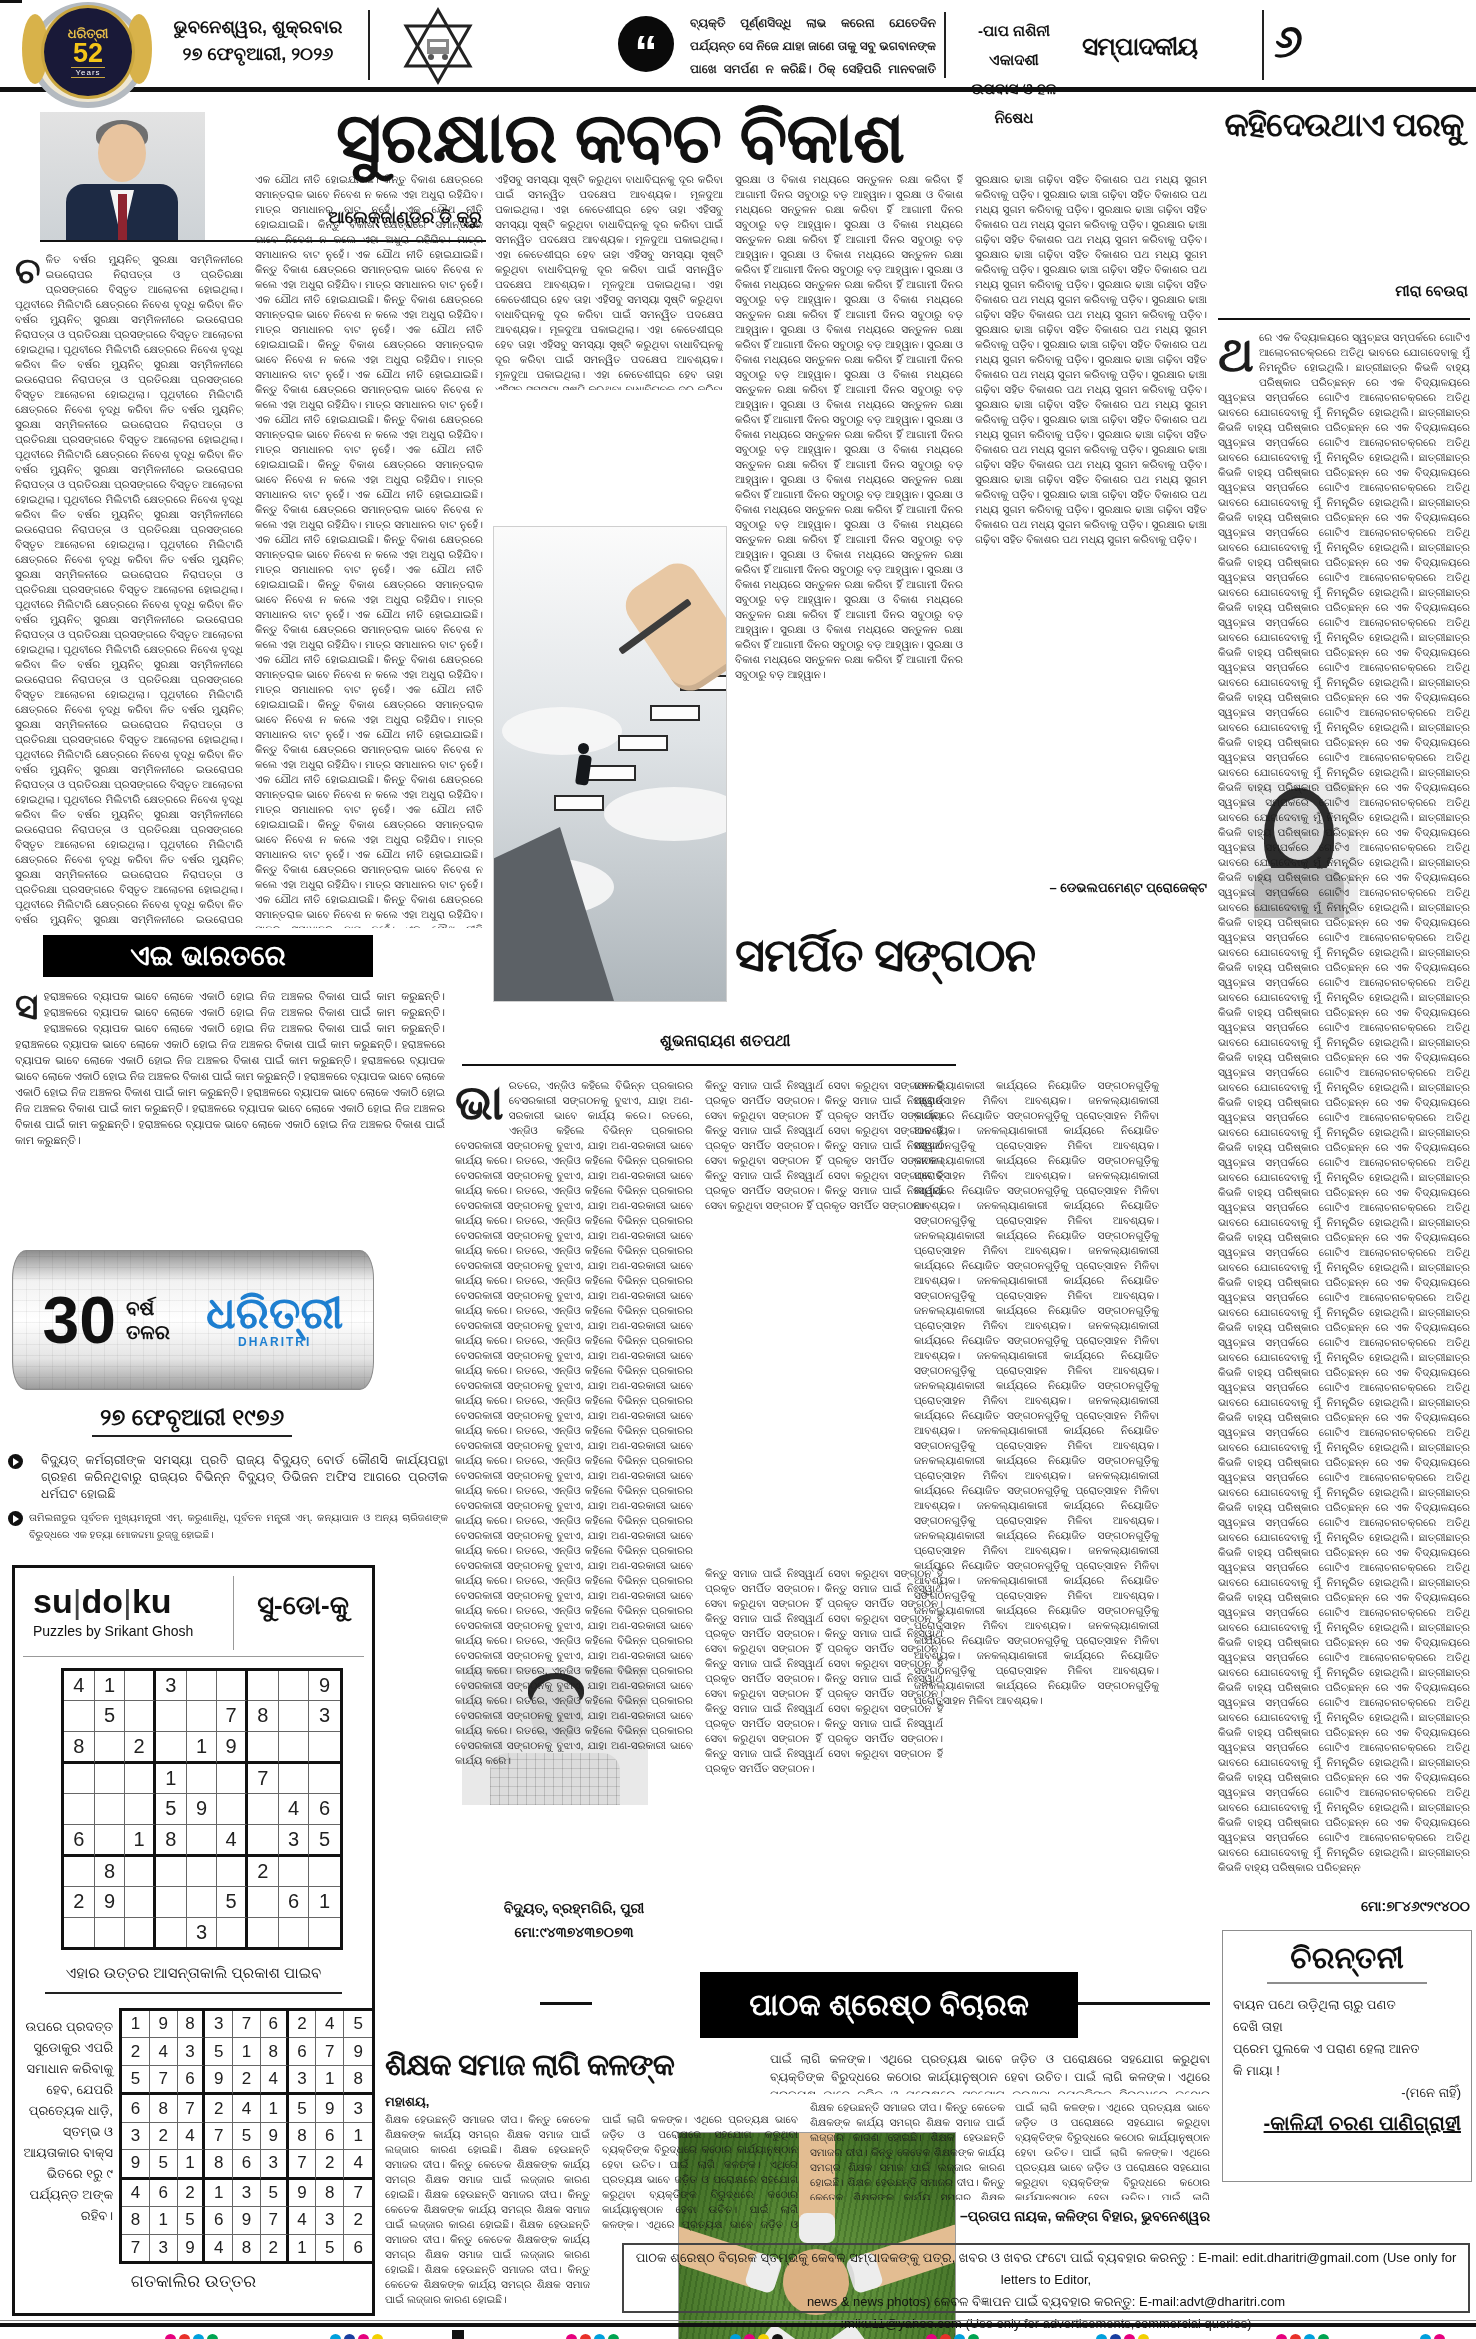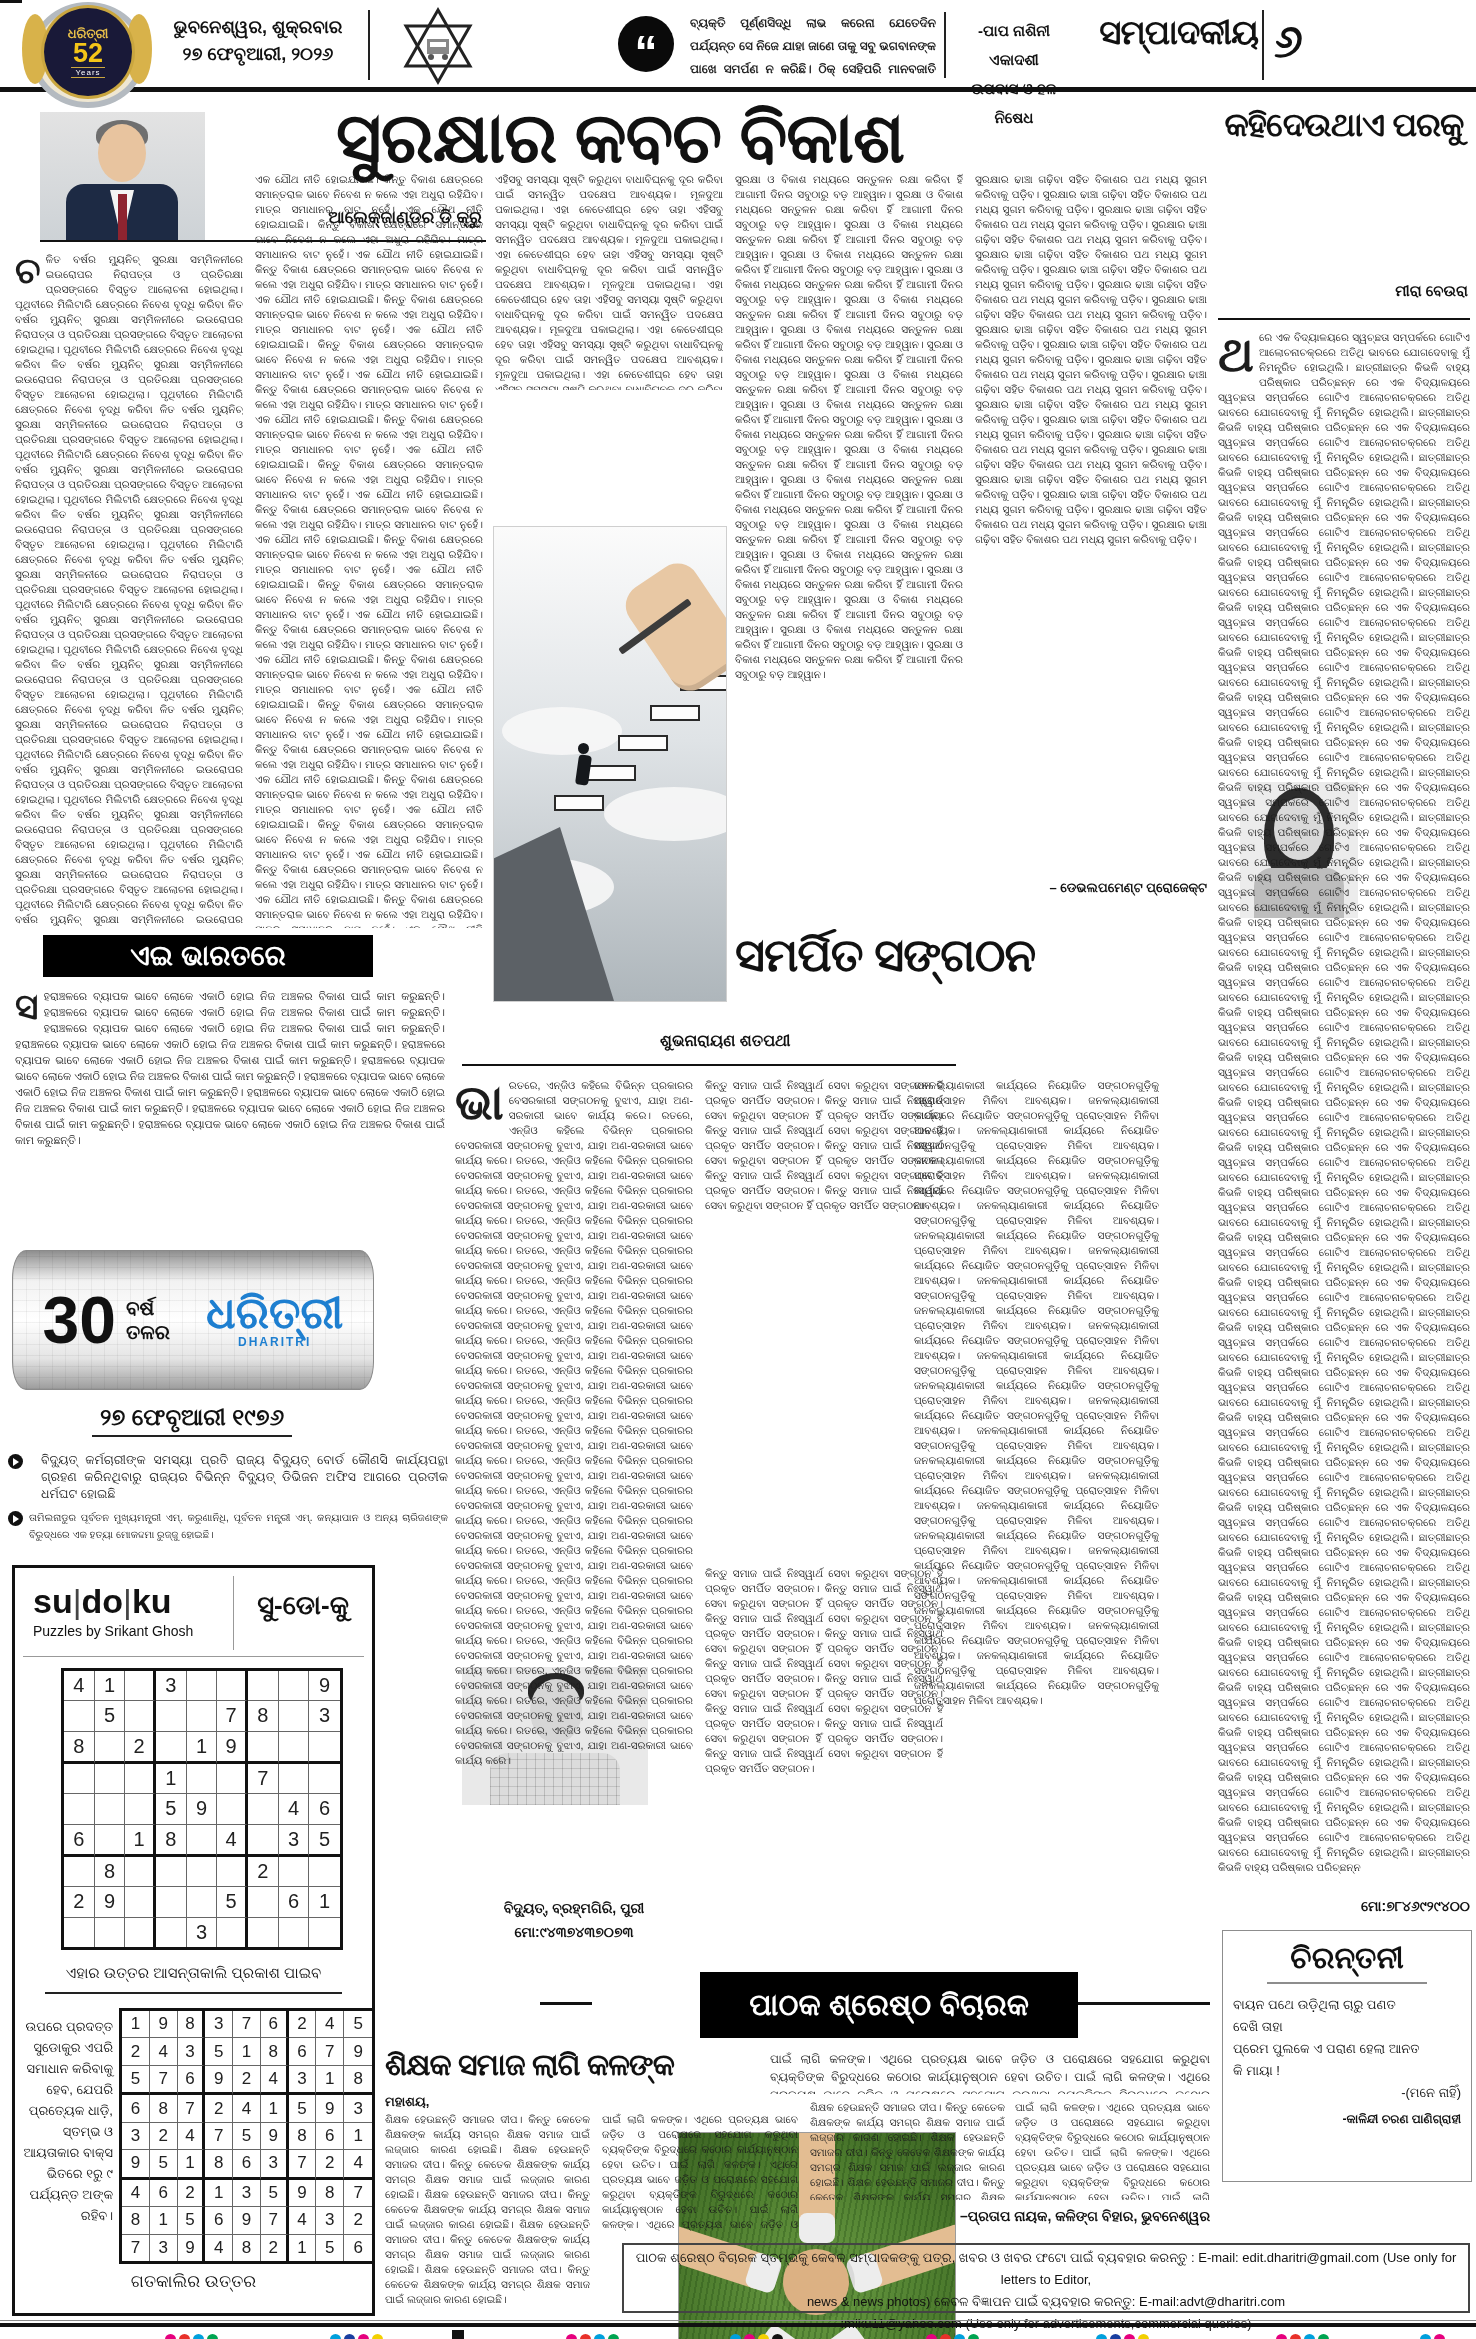--- a/index.html
+++ b/index.html
@@ -111,21 +111,21 @@
     <span>ବ୍ୟକ୍ତି ପୂର୍ଣ୍ଣସିଦ୍ଧି ଲାଭ କରେନା ଯେତେଦିନ ପର୍ଯ୍ୟନ୍ତ ସେ ନିଜେ ଯାହା ଜାଣେ ତାକୁ ସବୁ ଭଗବାନଙ୍କ ପାଖେ ସମର୍ପଣ ନ କରିଛି। ଠିକ୍ ସେହିପରି ମାନବଜାତି ତା'ର ସବୁକିଛି ଯେତେଦିନ ଯାଏ ଭଗବାନଙ୍କୁ ଦେଇ ନ ପାରିଛି- ସେତେଦିନ ପର୍ଯ୍ୟନ୍ତ ପୂର୍ଣ୍ଣ-ସିଦ୍ଧ ସମାଜ ହୋଇପାରିବନି।</span>
     
   </div>
   <div class="abs vline" style="left:944px;top:12px;height:66px;"></div>
 
   <div class="abs ctr b" style="left:952px;top:16px;width:124px;font-size:15px;line-height:29px;">
     <div>-ପାପ ନାଶିନୀ ଏକାଦଶୀ</div>
     <div>ଉପବାସ ଓ ହଳ ନିଷେଧ</div>
   </div>
 
-  <div class="abs sect-title" style="left:1082px;top:8px;width:176px;font-size:34px;line-height:48px;text-align:right;">ସମ୍ପାଦକୀୟ</div>
+  <div class="abs sect-title" style="left:1082px;top:22px;width:176px;font-size:25px;line-height:48px;text-align:left;">ସମ୍ପାଦକୀୟ</div>
   <div class="abs vline" style="left:1262px;top:10px;height:70px;"></div>
   <div class="abs b" style="left:1274px;top:14px;font-size:46px;">୬</div>
   <div class="abs rule" style="left:0;top:87px;width:1476px;height:5px;"></div>
 
   <div class="abs ctr b" style="left:120px;top:98px;width:1000px;font-size:70px;letter-spacing:-1px;">ସୁରକ୍ଷାର କବଚ ବିକାଶ</div>
 
   <div class="abs por" style="left:40px;top:112px;width:165px;height:130px;">
     <div class="bg" style="background:linear-gradient(180deg,#e3e3e3,#cdd2d6);"></div>
     <div class="body" style="left:26px;top:72px;width:112px;height:58px;background:#1d2a44;"></div>
     <div class="shirt" style="left:70px;top:78px;width:24px;height:52px;clip-path:polygon(0 0,100% 0,50% 100%);"></div>
@@ -473,21 +473,21 @@
   <div class="abs chir-box" style="left:1222px;top:1930px;width:248px;height:250px;">
     <div class="ctr b" style="font-size:30px;margin-top:10px;">ଚିରନ୍ତନୀ</div>
     <div style="width:160px;height:2px;background:#8d8d8d;margin:6px auto 10px;"></div>
     <div style="padding:0 10px;font-size:13px;line-height:22px;">
       <div>ବାୟନ ପଥେ ଉଡ଼ିଥିଲା ଚାରୁ ପଣତ</div>
       <div>ଦେଖି ତାହା</div>
       <div>ପ୍ରେମ ପୁଲକେ ଏ ପରାଣ ହେଲା ଆନତ</div>
       <div>କି ମାୟା !</div>
       <div class="rt">-(ମନେ ନାହିଁ)</div>
     </div>
-    <div class="rt b" style="font-size:12px;padding:8px 10px 0 0;">-କାଳିନ୍ଦୀ ଚରଣ ପାଣିଗ୍ରାହୀ</div>
+    <div class="rt b" style="font-size:20px;padding:8px 10px 0 0;text-decoration:underline;">-କାଳିନ୍ଦୀ ଚରଣ ପାଣିଗ୍ରାହୀ</div>
   </div>
 
   <div class="abs ctr" style="left:622px;top:2243px;width:848px;height:70px;border:2px solid #444;font-size:13px;line-height:22px;padding-top:2px;box-sizing:border-box;">
     <div>ପାଠକ ଶ୍ରେଷ୍ଠ ବିଚାରକ ସ୍ତମ୍ଭକୁ କେବଳ ସମ୍ପାଦକଙ୍କୁ ପତ୍ର, ଖବର ଓ ଖବର ଫଟୋ ପାଇଁ ବ୍ୟବହାର କରନ୍ତୁ : E-mail: edit.dharitri@gmail.com (Use only for letters to Editor,</div>
     <div>news &amp; news photos) କେବଳ ବିଜ୍ଞାପନ ପାଇଁ ବ୍ୟବହାର କରନ୍ତୁ: E-mail:advt@dharitri.com</div>
     <div>:miku11@yahoo.com (Use only for advertisements,commercial queries)</div>
   </div>
 
   <div class="abs" style="left:0;top:2320px;width:1476px;height:1px;background:#8b8b8b;"></div>
   <div class="abs rule" style="left:0;top:2323px;width:1476px;height:4px;"></div>

